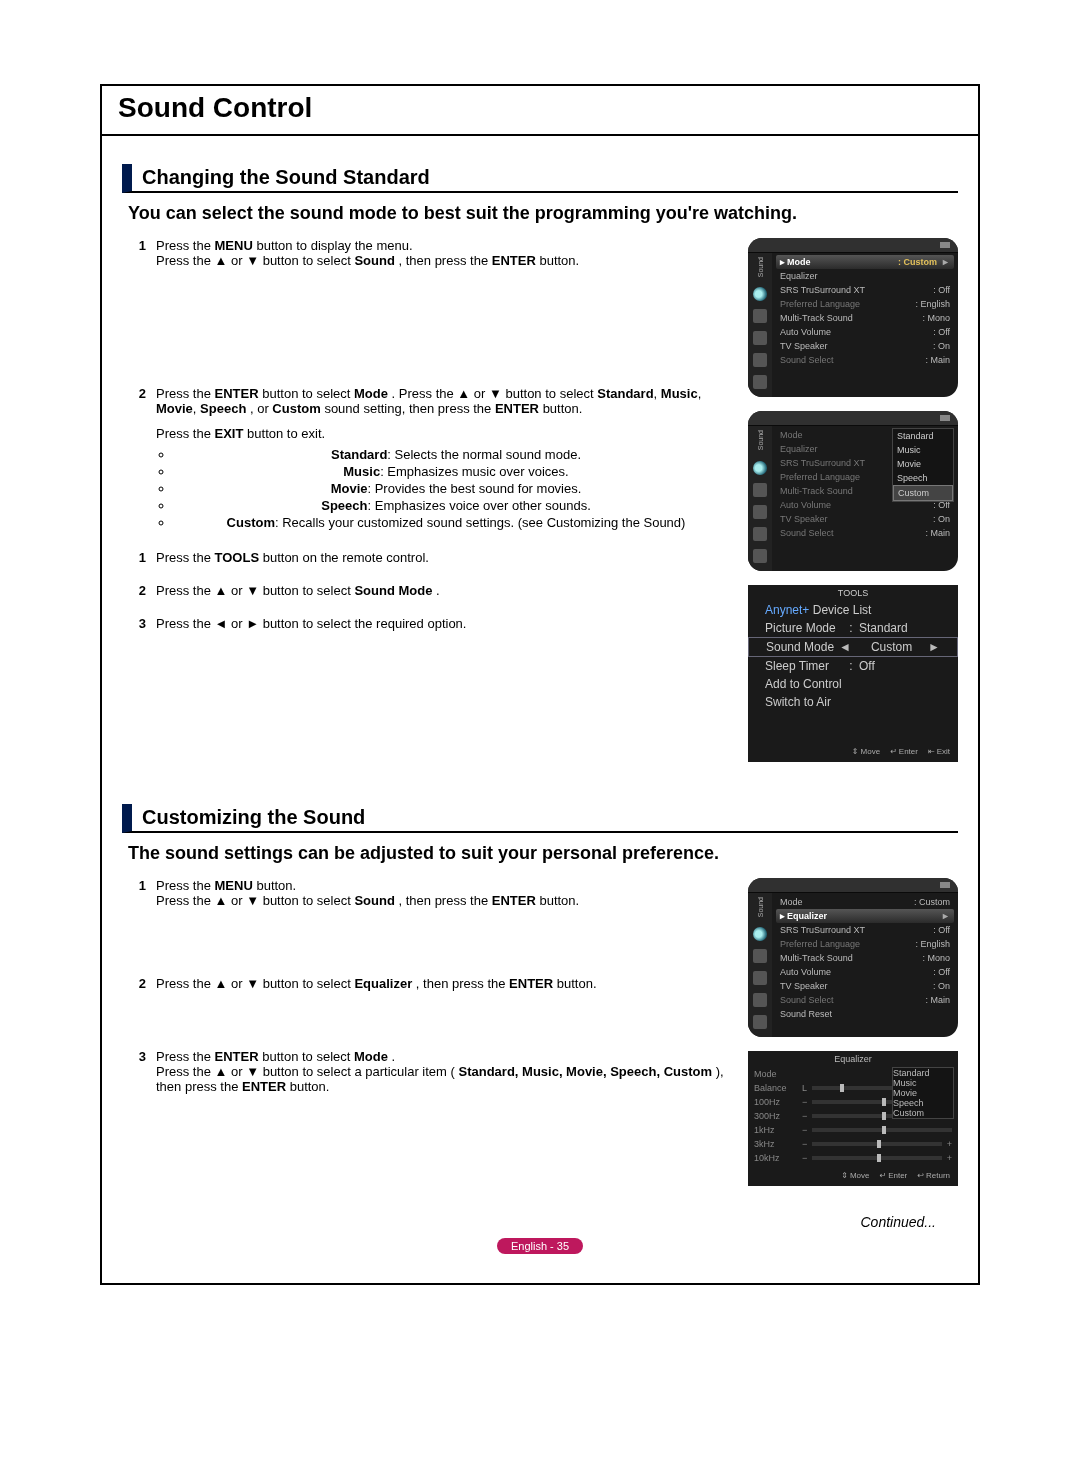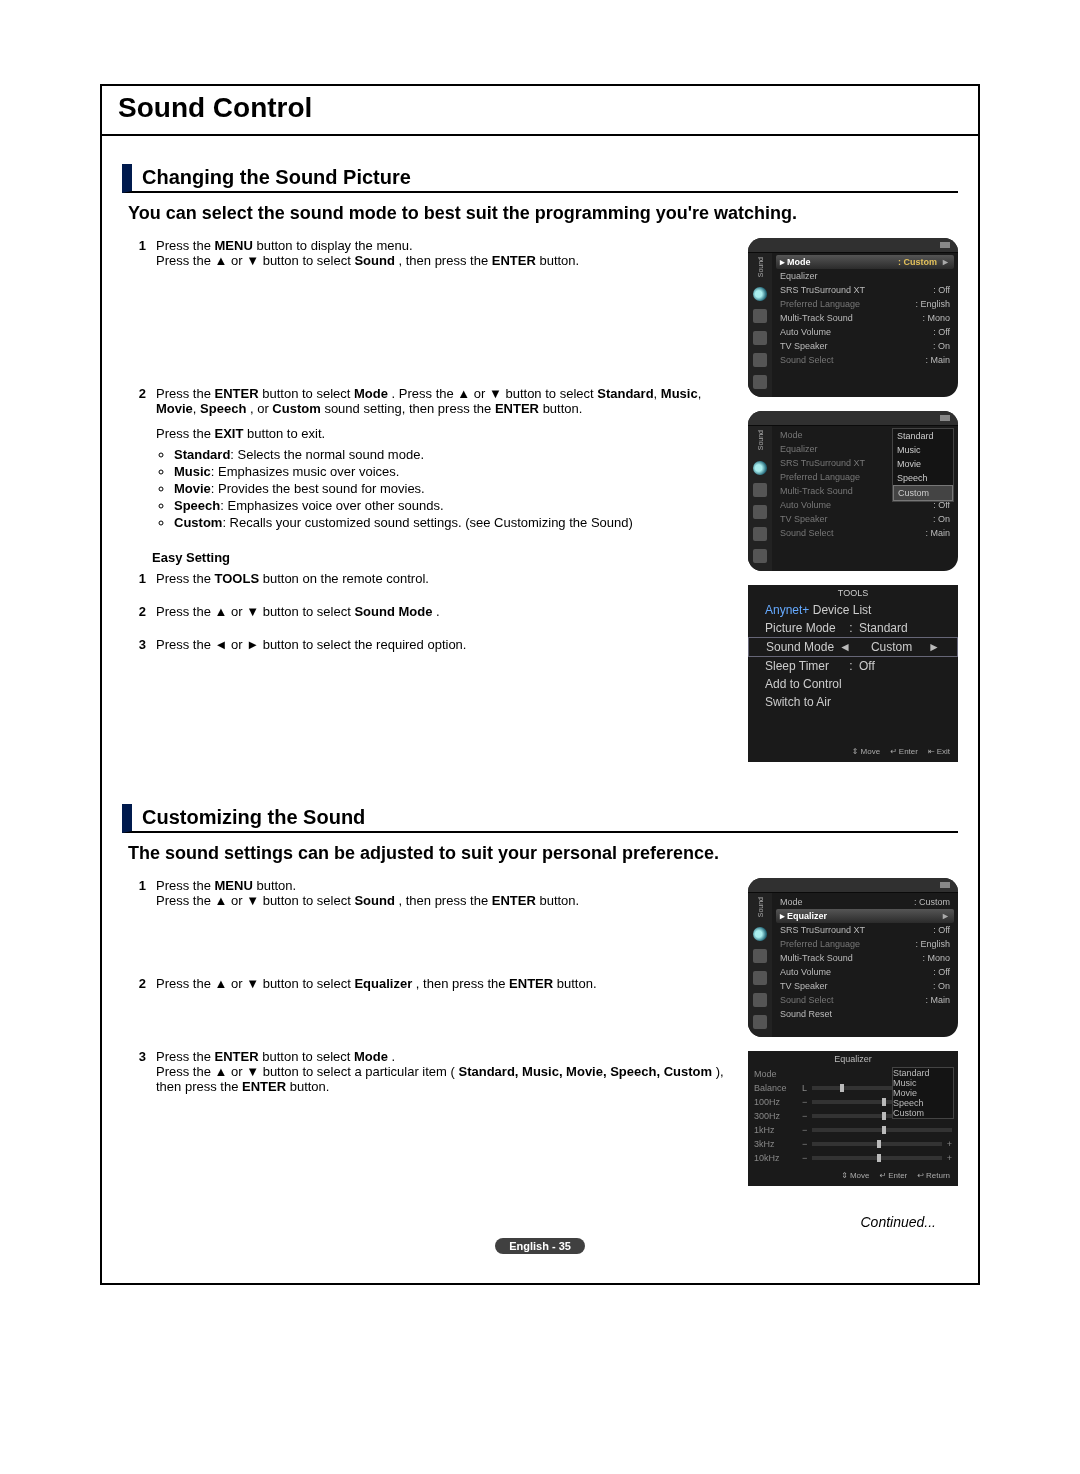--- a/index.html
+++ b/index.html
@@ -65,20 +65,21 @@
     padding-right: 10px;
     flex: none;
   }
   ol.numbered > li > .body {
     flex: 1;
   }
   .body b { font-weight: bold; }
   ul.bullets {
     margin: 6px 0 0 4px;
     padding-left: 14px;
+    text-align: center;
   }
   ul.bullets li {
     margin-bottom: 2px;
   }
   .sub-head {
     font-weight: bold;
     margin: 18px 0 6px 30px;
   }
   .screenshot {
     flex: none;
@@ -257,42 +258,42 @@
     font-style: italic;
     text-align: right;
     margin: 10px 22px 0 0;
     font-size: 14px;
   }
   .pagefoot {
     text-align: center;
     margin-top: 8px;
   }
   .pagefoot span {
-    background: #404040;
+    background: #be185d;
     color: #fff;
     font-size: 11px;
-    font-weight: bold;
+    font-weight: normal;
     padding: 2px 14px;
     border-radius: 10px;
   }
   .section-spacer { height: 100px; }
   .rel { position: relative; }
 </style>
 </head>
 <body>
 
 <div class="page">
 
   <div class="main-title-wrap">
     <div class="main-title">Sound Control</div>
   </div>
 
   <div class="content">
 
-    <div class="section-title">Changing the Sound Picture</div>
+    <div class="section-title">Changing the Sound Standard</div>
     <div class="intro">You can select the sound mode to best suit the programming you're watching.</div>
 
     <div class="row">
       <div class="steps">
         <ol class="numbered">
 
           <li>
             <span class="num">1</span>
             <span class="body">
               <span>Press the </span>
@@ -335,21 +336,20 @@
                 <li><b>Standard</b><span>: Selects the normal sound mode.</span></li>
                 <li><b>Music</b><span>: Emphasizes music over voices.</span></li>
                 <li><b>Movie</b><span>: Provides the best sound for movies.</span></li>
                 <li><b>Speech</b><span>: Emphasizes voice over other sounds.</span></li>
                 <li><b>Custom</b><span>: Recalls your customized sound settings. (see Customizing the Sound)</span></li>
               </ul>
             </span>
           </li>
         </ol>
 
-        <div class="sub-head">Easy Setting</div>
         <ol class="numbered" style="margin-left:0">
           <li>
             <span class="num">1</span>
             <span class="body">
               <span>Press the </span>
               <b>TOOLS</b>
               <span> button on the remote control.</span>
             </span>
           </li>
           <li>

